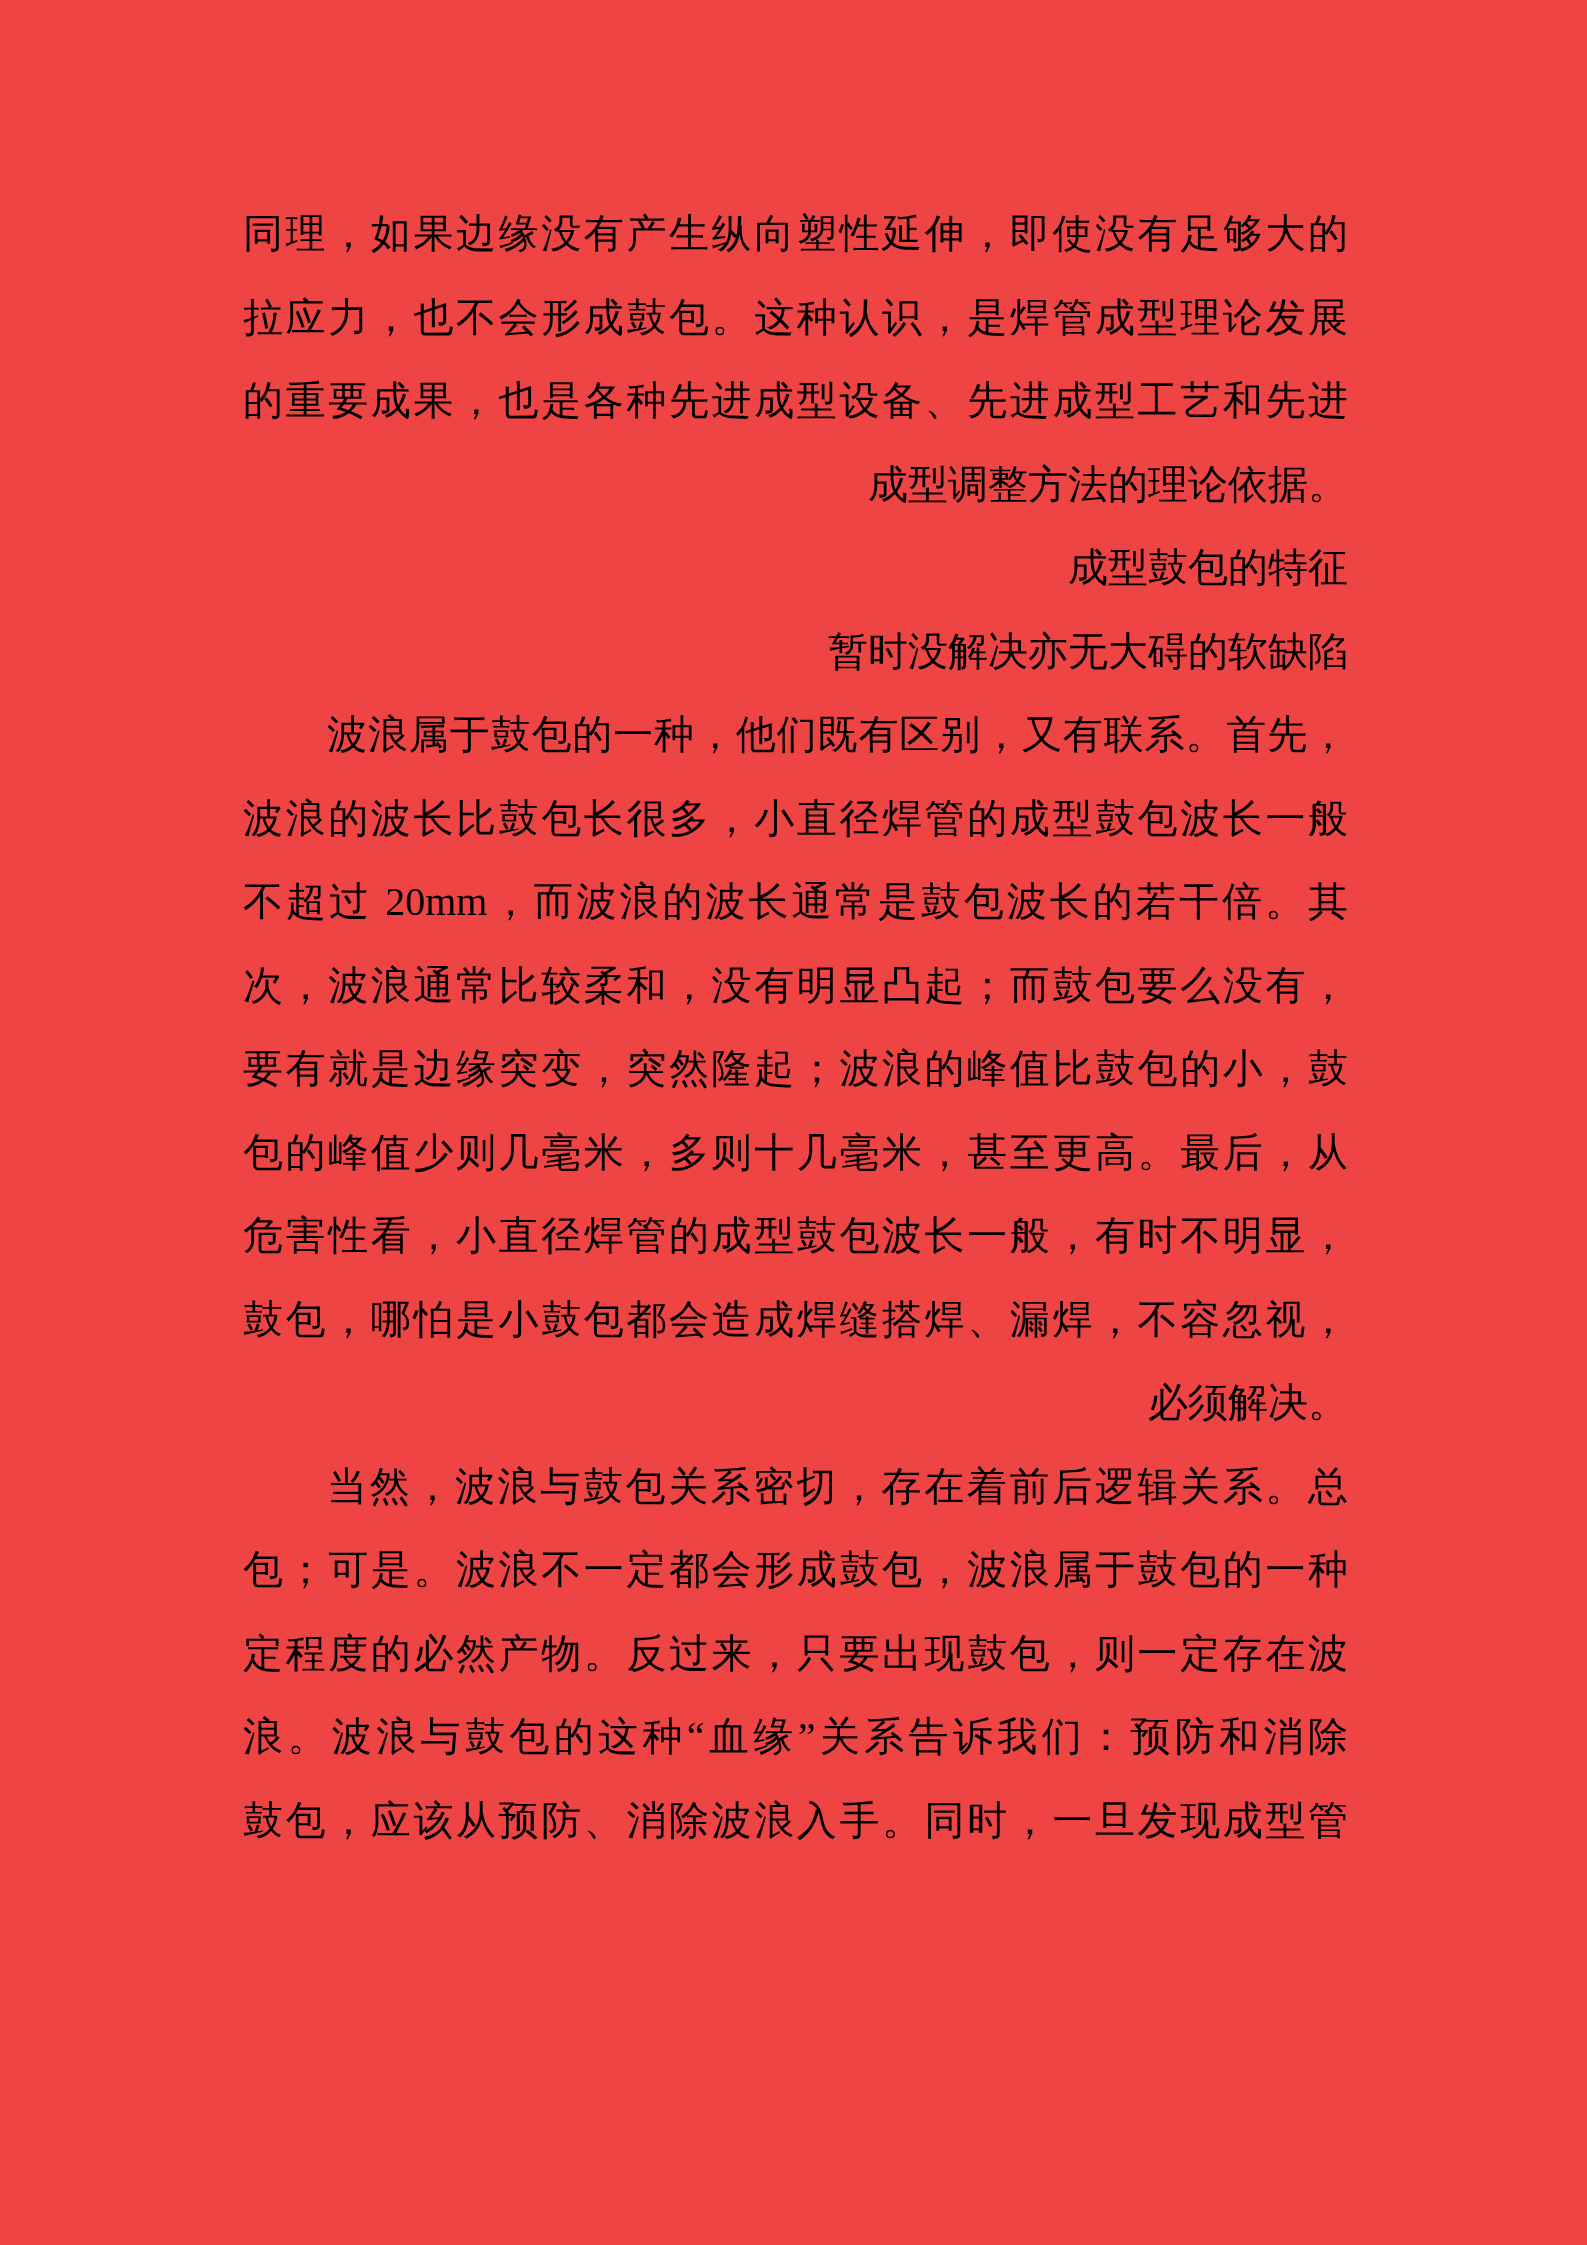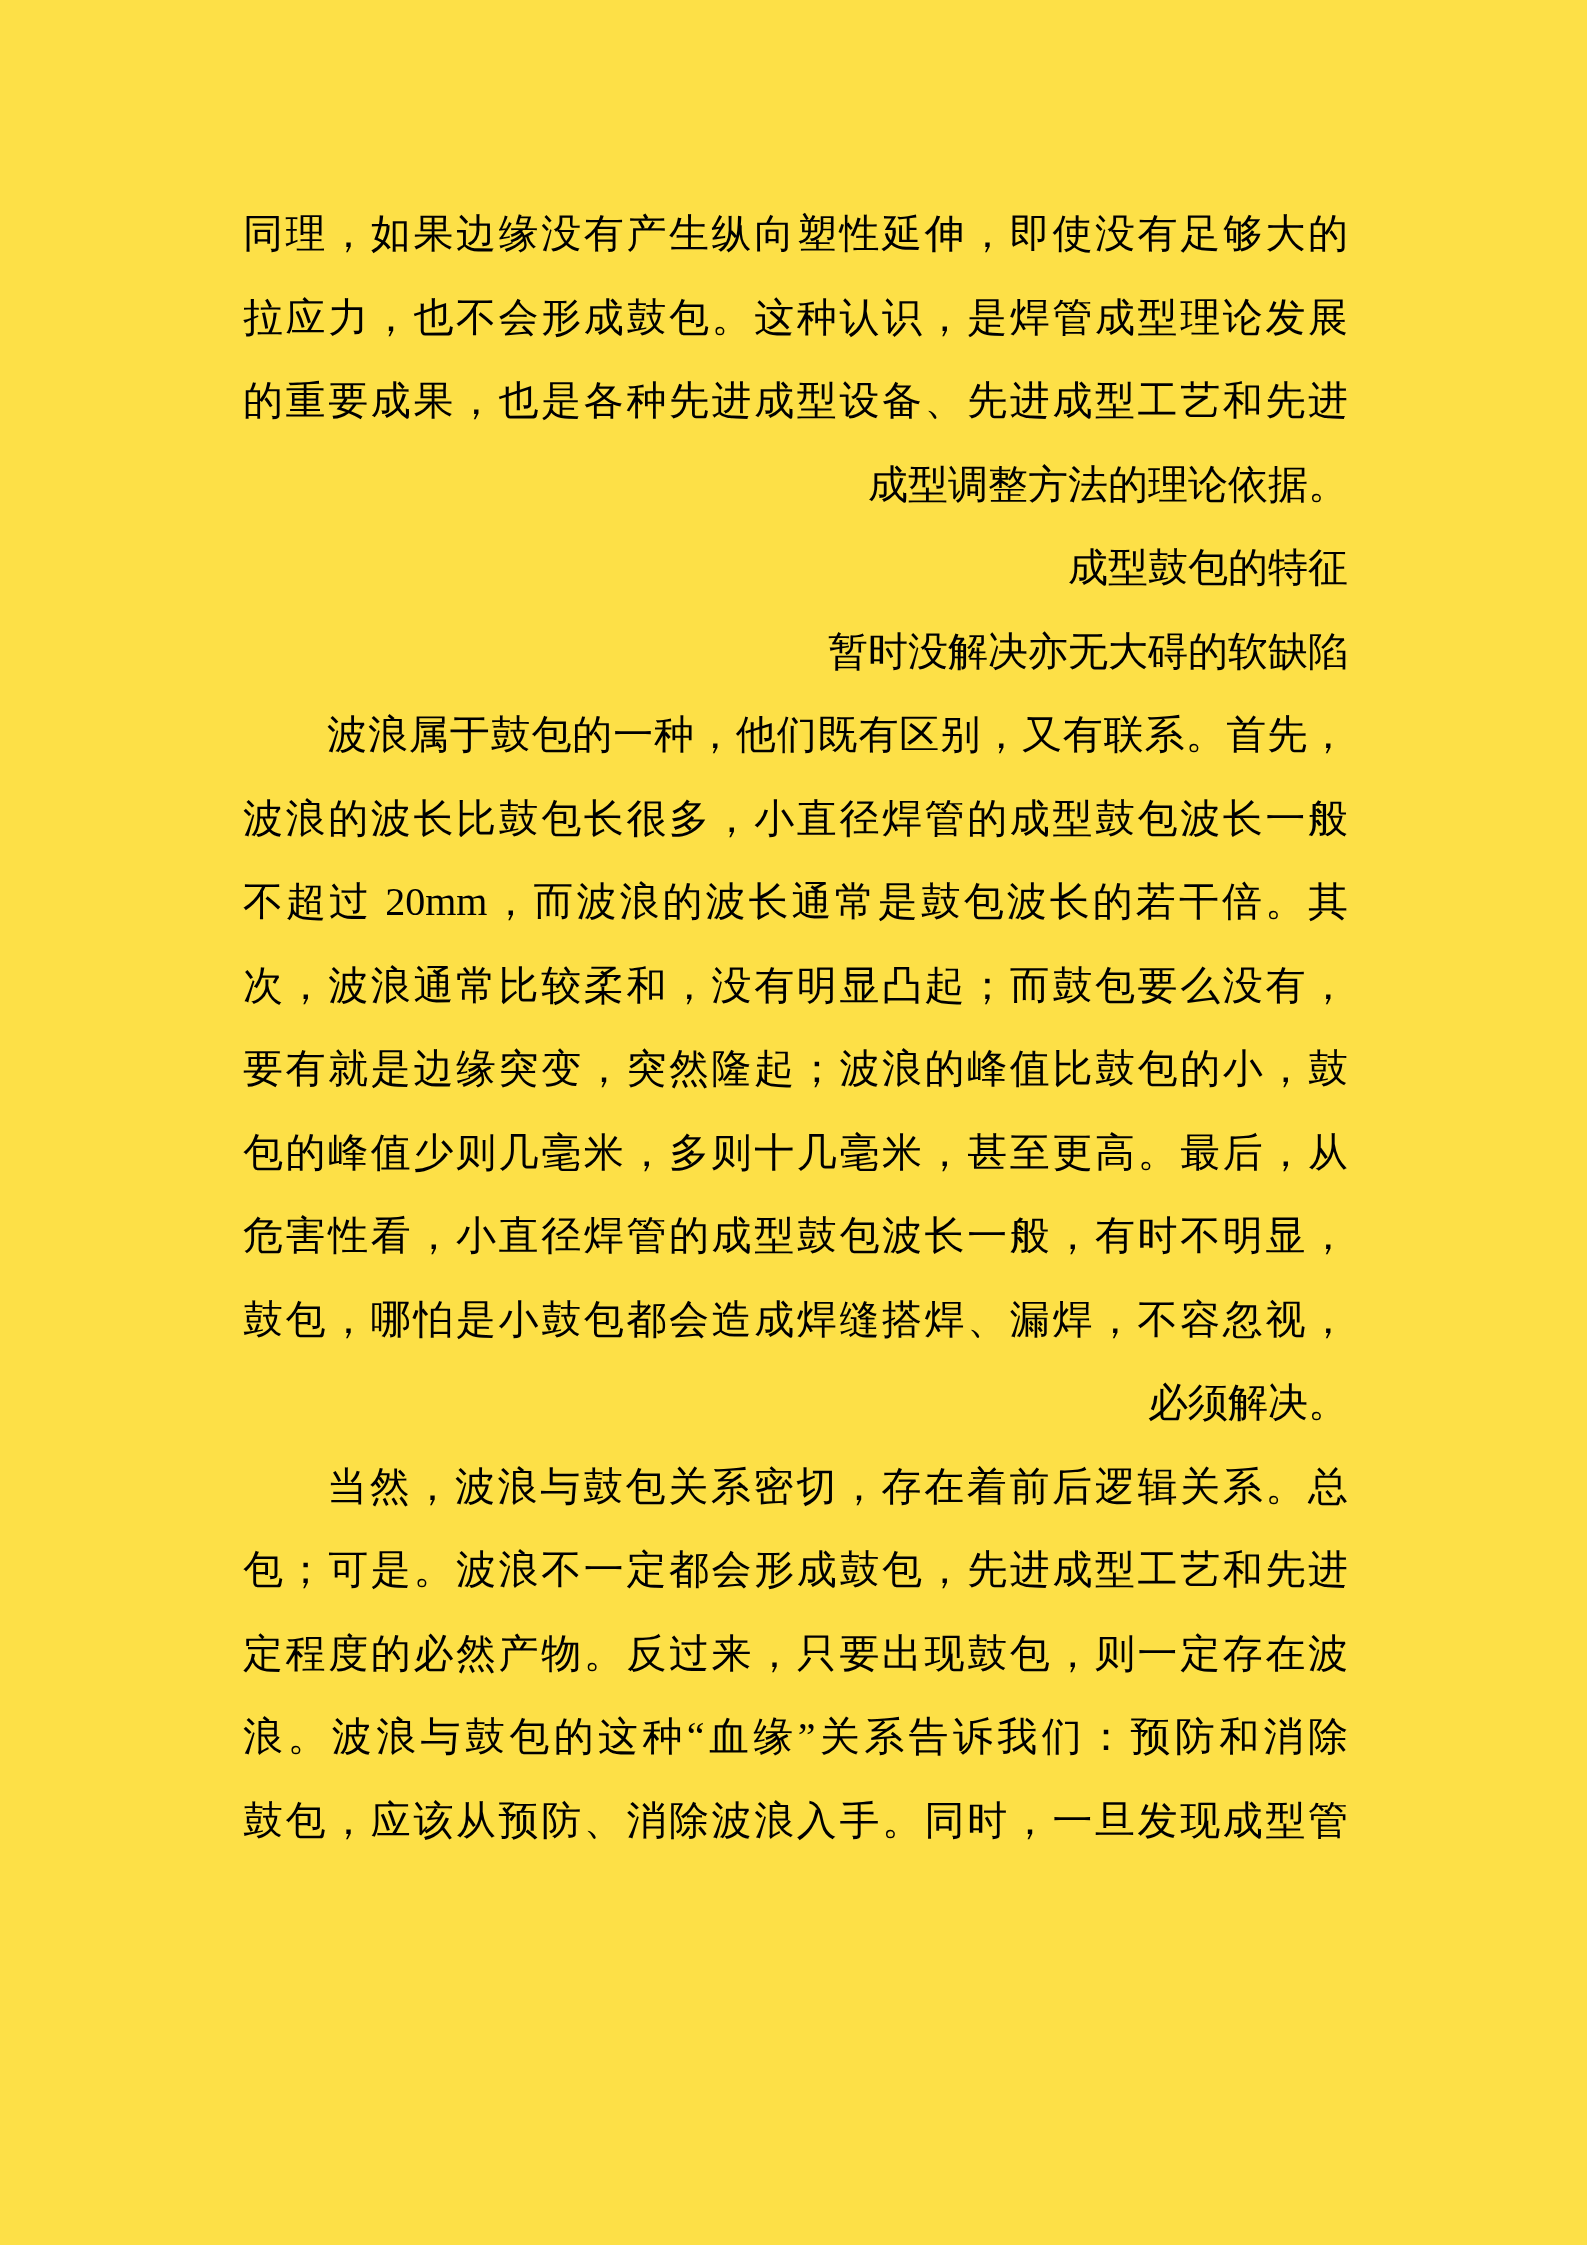--- a/index.html
+++ b/index.html
@@ -4,21 +4,21 @@
 <style>
   html, body {
     margin: 0;
     padding: 0;
     background: #ffffff;
   }
   .page {
     position: relative;
     width: 1587px;
     height: 2245px;
-    background: #fde047;
+    background: #ef4444;
     overflow: hidden;
   }
   .text-area {
     position: absolute;
     left: 243px;
     top: 192px;
     width: 1105px;
     color: #000000;
     font-family: "Liberation Serif", "DejaVu Serif", serif;
     font-size: 40px;
@@ -62,19 +62,19 @@
         <div class="line justify">不超过 20mm，而波浪的波长通常是鼓包波长的若干倍。其</div>
         <div class="line justify">次，波浪通常比较柔和，没有明显凸起；而鼓包要么没有，</div>
         <div class="line justify">要有就是边缘突变，突然隆起；波浪的峰值比鼓包的小，鼓</div>
         <div class="line justify">包的峰值少则几毫米，多则十几毫米，甚至更高。最后，从</div>
         <div class="line justify">危害性看，小直径焊管的成型鼓包波长一般，有时不明显，</div>
         <div class="line justify">鼓包，哪怕是小鼓包都会造成焊缝搭焊、漏焊，不容忽视，</div>
         <div class="line">必须解决。</div>
       </div>
       <div class="block paragraph">
         <div class="line justify indent">当然，波浪与鼓包关系密切，存在着前后逻辑关系。总</div>
-        <div class="line justify">包；可是。波浪不一定都会形成鼓包，先进成型工艺和先进</div>
+        <div class="line justify">包；可是。波浪不一定都会形成鼓包，波浪属于鼓包的一种</div>
         <div class="line justify">定程度的必然产物。反过来，只要出现鼓包，则一定存在波</div>
         <div class="line justify">浪。波浪与鼓包的这种“血缘”关系告诉我们：预防和消除</div>
         <div class="line justify">鼓包，应该从预防、消除波浪入手。同时，一旦发现成型管</div>
       </div>
     </div>
 </div>
 
 </body></html>

